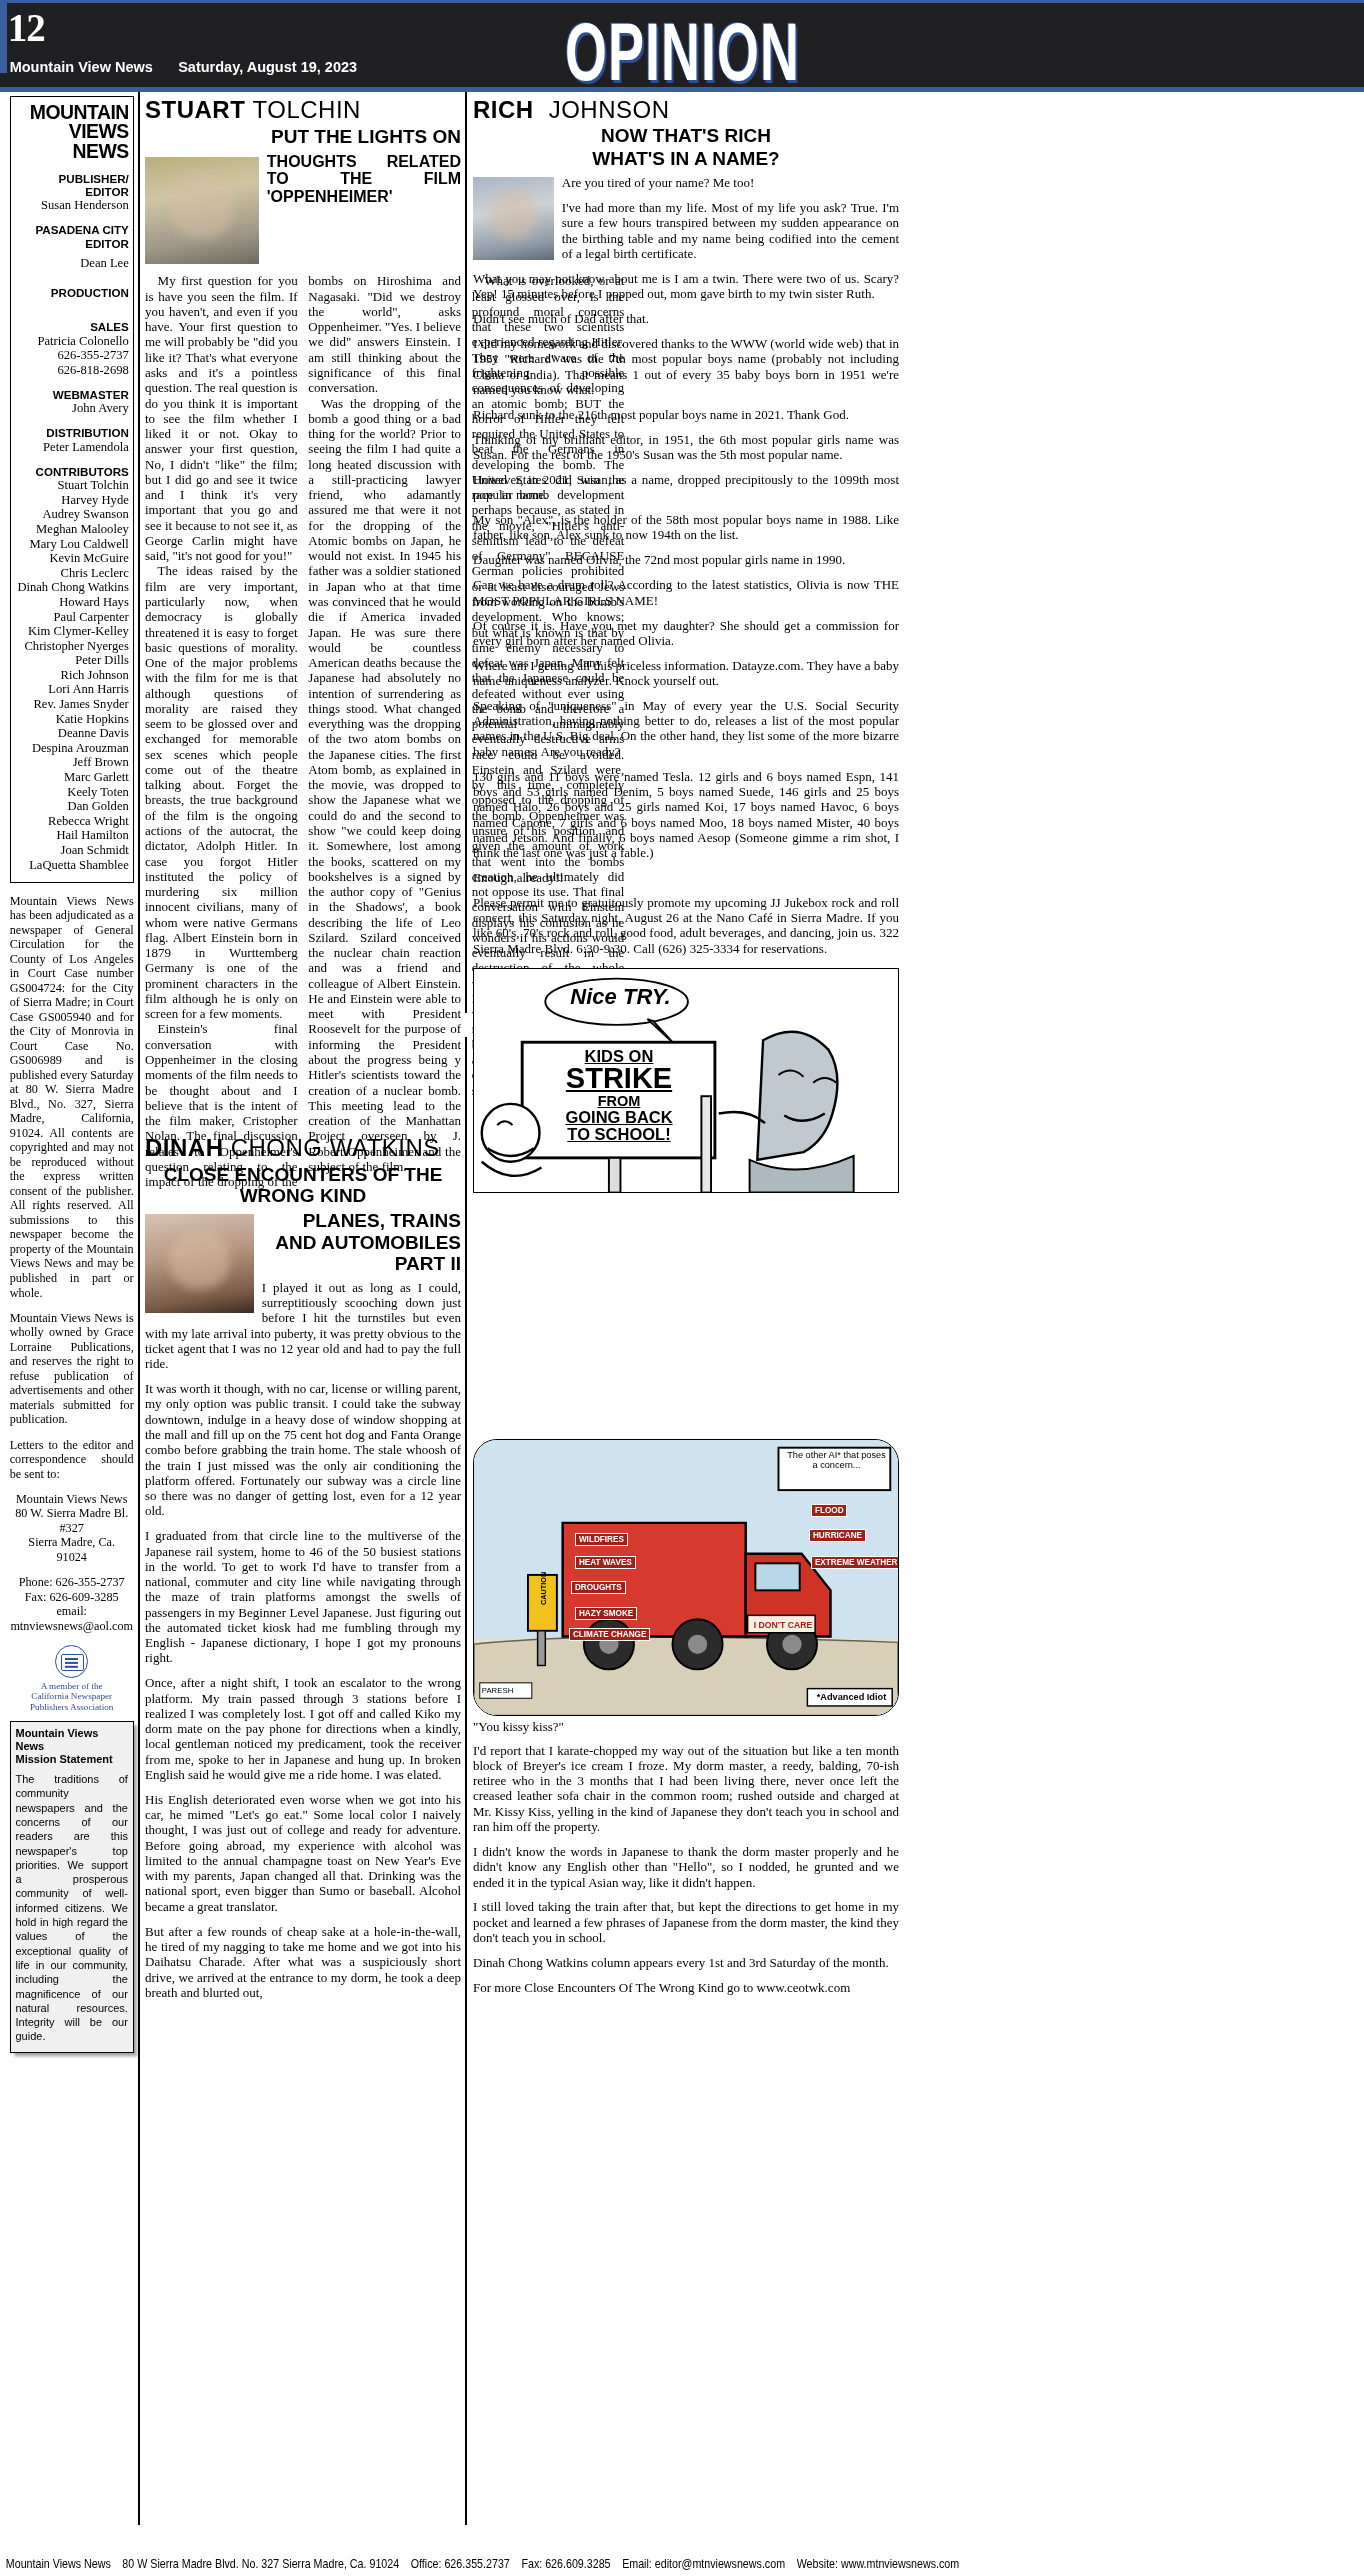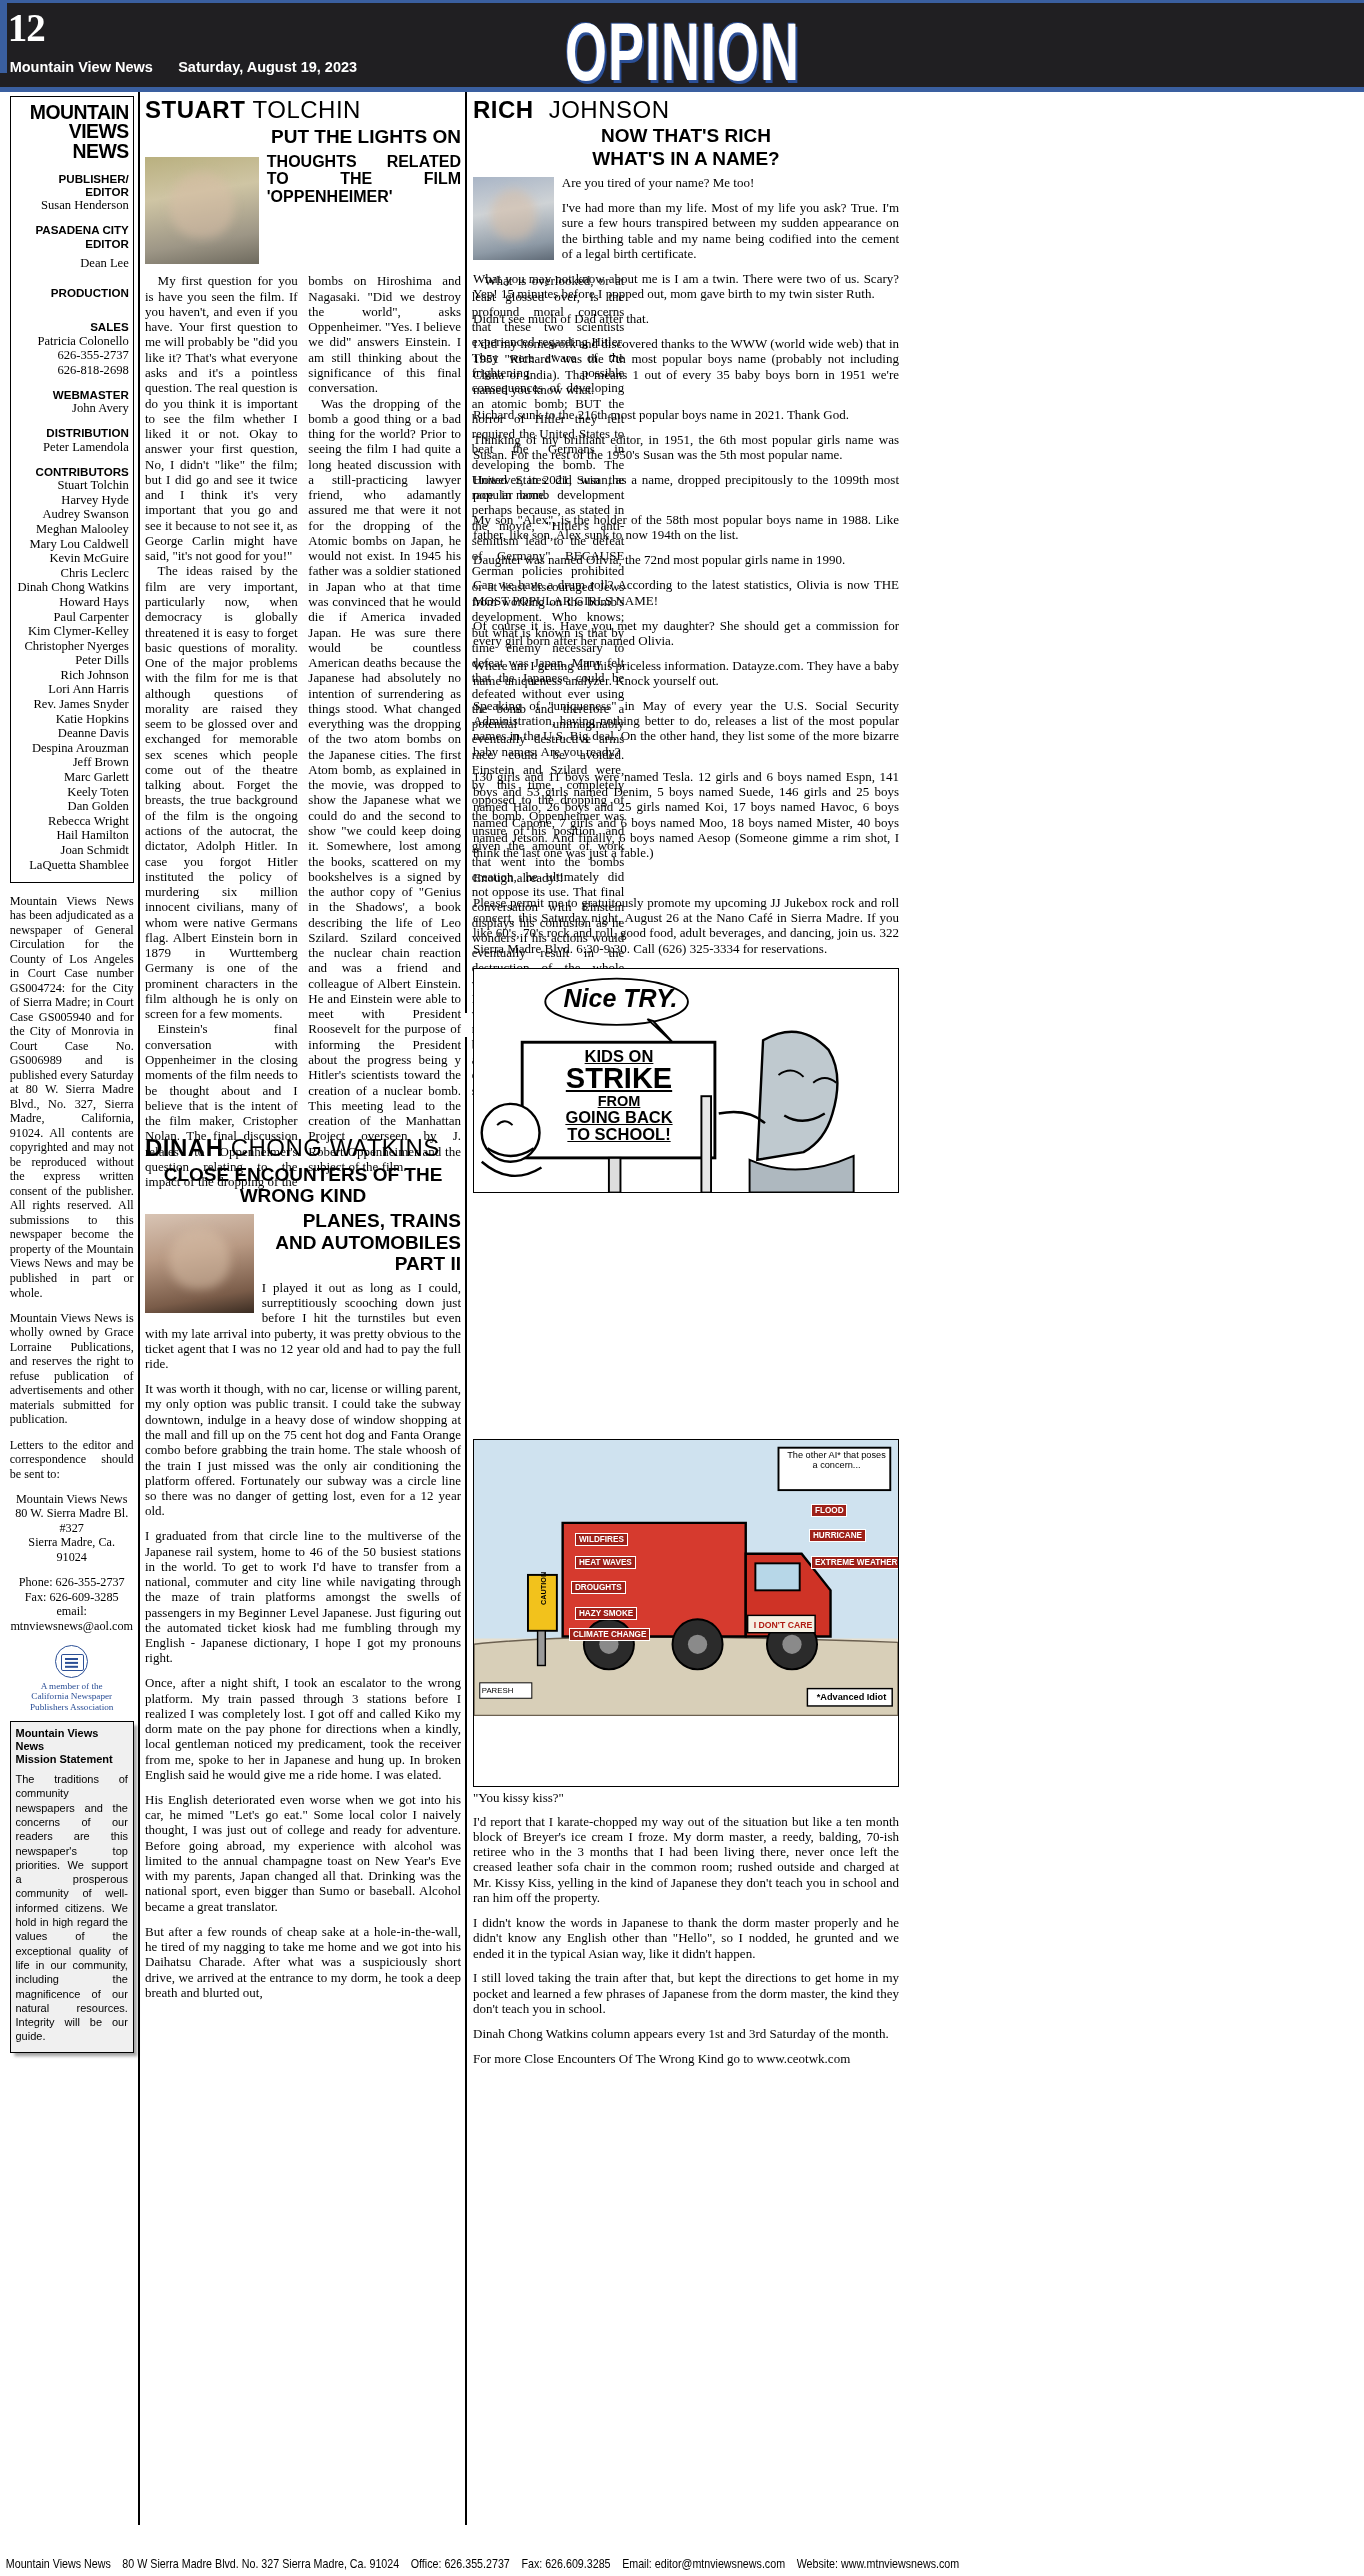--- a/index.html
+++ b/index.html
@@ -403,21 +403,21 @@
         <path d="M300 74 q38 -22 68 10 q16 26 4 66 q-8 28 -30 40 l-48 8 z" fill="#bfc9cf" stroke="#000" stroke-width="2.5"></path>
         <path d="M316 110 q14 -10 26 2" fill="none" stroke="#000" stroke-width="2"></path>
         <path d="M352 118 q12 -10 24 0" fill="none" stroke="#000" stroke-width="2"></path>
         <path d="M322 152 q20 12 42 -2" fill="none" stroke="#000" stroke-width="2.5"></path>
         <path d="M286 198 q50 22 108 -4 l0 38 -108 0 z" fill="#aeb8bf" stroke="#000" stroke-width="2"></path>
 
         <path d="M254 150 q30 -6 48 10" fill="none" stroke="#000" stroke-width="2.5"></path>
         <rect x="236" y="132" width="10" height="100" fill="#e8e8e8" stroke="#000" stroke-width="2"></rect>
       </svg>
       <div style="position:absolute; left:74px; top:15.5px; width:145px; text-align:center;
-                  font-family:'Liberation Sans',sans-serif; font-weight:bold; font-size:25px; font-style:italic;">Nice TRY.</div>
+                  font-family:'Liberation Sans',sans-serif; font-weight:bold; font-size:22px; font-style:italic;">Nice TRY.</div>
       <div style="position:absolute; left:52px; top:79px; width:186px; text-align:center;
                   font-family:'Liberation Sans',sans-serif; font-weight:bold; line-height:1.02;text-decoration:underline;" id="strike-sign">
           <div style="font-size: 16.5px;">KIDS ON</div>
           <div style="font-size: 29px;">STRIKE</div>
           <div style="font-size: 14.5px;">FROM</div>
           <div style="font-size: 16.5px;">GOING BACK</div>
           <div style="font-size: 16.5px;">TO SCHOOL!</div>
         </div>
     </div>
   </div>
@@ -439,21 +439,21 @@
     <div class="body-text" id="dinah-body">
         <p class="gap">It was worth it though, with no car, license or willing parent, my only option was public transit. I could take the subway downtown, indulge in a heavy dose of window shopping at the mall and fill up on the 75 cent hot dog and Fanta Orange combo before grabbing the train home. The stale whoosh of the train I just missed was the only air conditioning the platform offered. Fortunately our subway was a circle line so there was no danger of getting lost, even for a 12 year old.</p>
         <p class="gap">I graduated from that circle line to the multiverse of the Japanese rail system, home to 46 of the 50 busiest stations in the world. To get to work I'd have to transfer from a national, commuter and city line while navigating through the maze of train platforms amongst the swells of passengers in my Beginner Level Japanese. Just figuring out the automated ticket kiosk had me fumbling through my English - Japanese dictionary, I hope I got my pronouns right.</p>
         <p class="gap">Once, after a night shift, I took an escalator to the wrong platform. My train passed through 3 stations before I realized I was completely lost. I got off and called Kiko my dorm mate on the pay phone for directions when a kindly, local gentleman noticed my predicament, took the receiver from me, spoke to her in Japanese and hung up. In broken English said he would give me a ride home. I was elated.</p>
         <p class="gap">His English deteriorated even worse when we got into his car, he mimed "Let's go eat." Some local color I naively thought, I was just out of college and ready for adventure. Before going abroad, my experience with alcohol was limited to the annual champagne toast on New Year's Eve with my parents, Japan changed all that. Drinking was the national sport, even bigger than Sumo or baseball. Alcohol became a great translator.</p>
         <p class="gap">But after a few rounds of cheap sake at a hole-in-the-wall, he tired of my nagging to take me home and we got into his Daihatsu Charade. After what was a suspiciously short drive, we arrived at the entrance to my dorm, he took a deep breath and blurted out,</p>
       </div>
   </div>
 
   <div id="rich-bottom">
-    <div class="cartoon" style="width:426px; height:348px;">
+    <div class="cartoon" style="width:426px; height:277px;border-radius:24px;">
       <svg class="sketch" viewBox="0 0 440 286" preserveAspectRatio="none">
         <rect x="0" y="0" width="440" height="286" fill="#cfe2ef"></rect>
         <rect x="0" y="206" width="440" height="80" fill="#e7e0cf"></rect>
         <path d="M0 212 q120 -14 440 -2 l0 76 -440 0 z" fill="#d8cfb8" stroke="#6b6050" stroke-width="1.5"></path>
 
         <path d="M92 86 l190 0 l0 118 -190 0 z" fill="#d63a2e" stroke="#000" stroke-width="2.5"></path>
         <path d="M282 118 l58 0 l30 38 l0 48 -88 0 z" fill="#cf3326" stroke="#000" stroke-width="2.5"></path>
         <rect x="292" y="128" width="46" height="28" fill="#b7d7e8" stroke="#000" stroke-width="2"></rect>
 
         <circle cx="140" cy="212" r="26" fill="#2b2b2b" stroke="#000" stroke-width="2"></circle>

